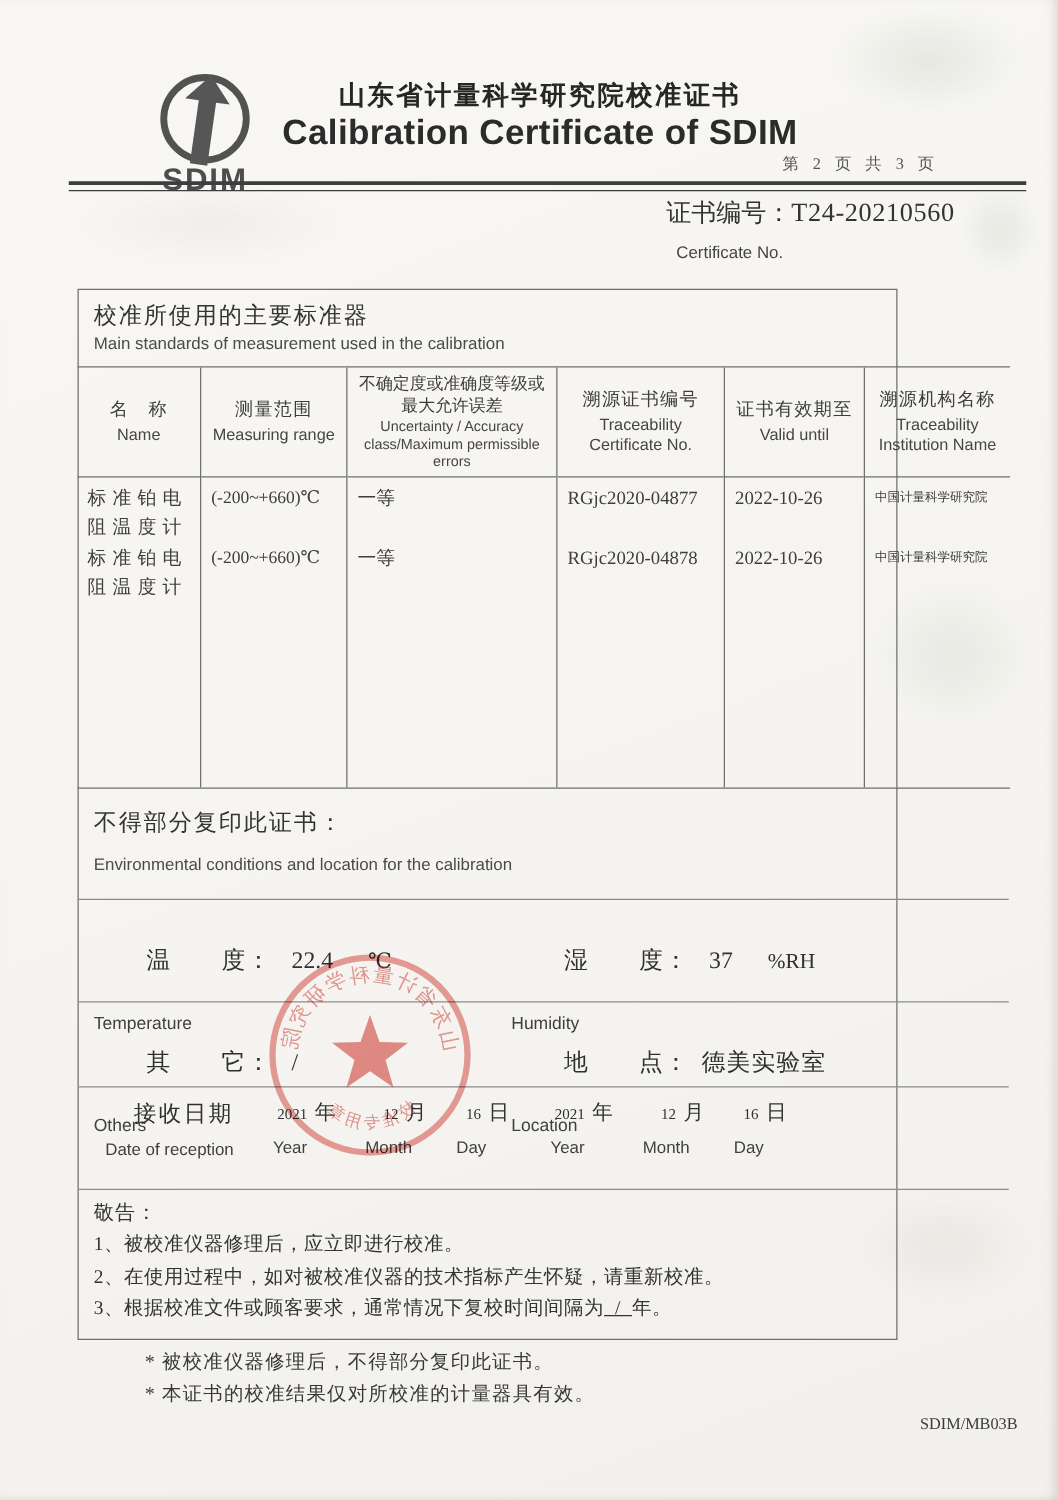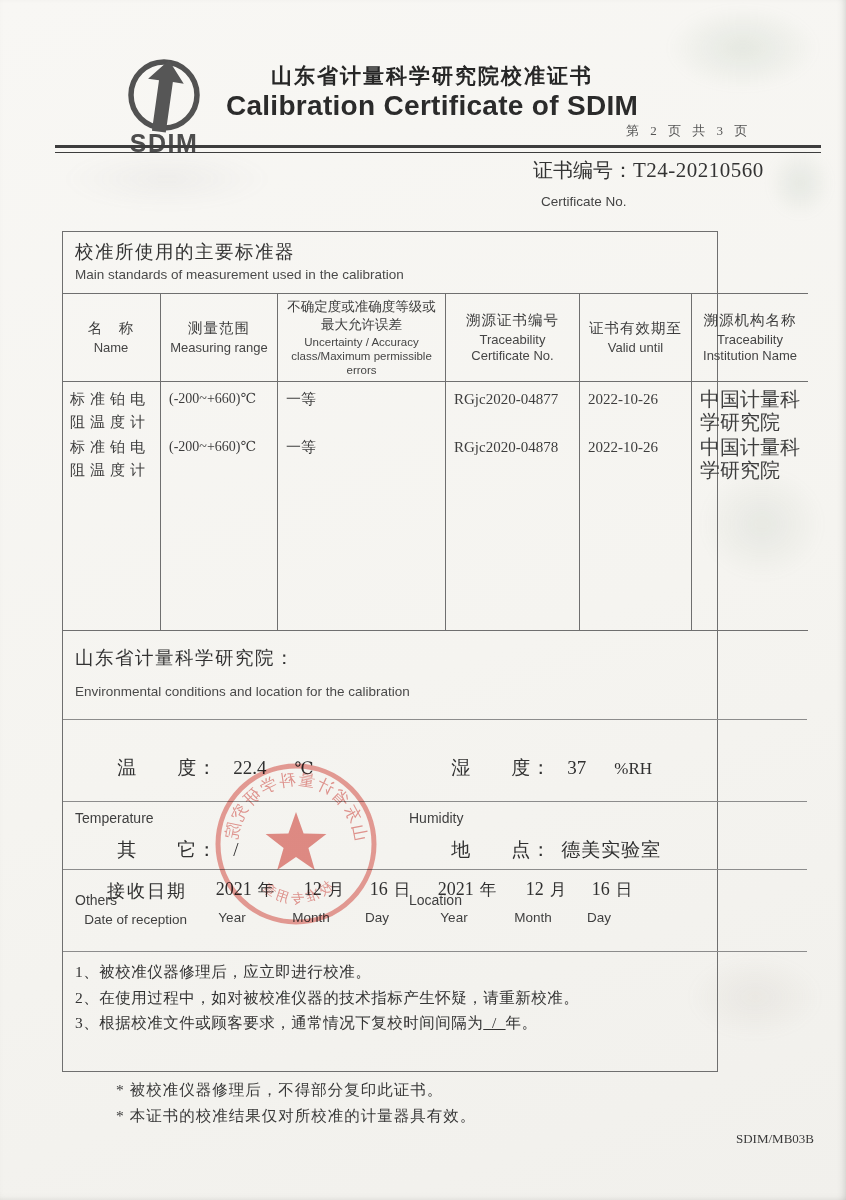--- a/index.html
+++ b/index.html
@@ -62,21 +62,21 @@
     text-align:center;padding:2px 3px;gap:2px;
   }
   .col-h .zh{font-size:14.5px;color:#3d3d3d;letter-spacing:1px;line-height:19px;}
   .col-h .en{font-size:13px;color:#454545;line-height:16px;}
   .c3 .col-h .zh{font-size:13.5px;letter-spacing:0;line-height:17.5px;}
   .c3 .col-h .en{font-size:11.5px;line-height:14px;}
   .col-b{padding:6px 6px 0 8px;font-family:"Liberation Serif","DejaVu Serif",serif;color:#3d3d3d;}
   .entry{height:48px;line-height:22.5px;font-size:15px;}
   .c1 .entry{letter-spacing:5px;font-size:15px;}
   .c2 .entry{font-size:14px;letter-spacing:0;}
-  .c6 .entry{font-size:20px;}
+  .c6 .entry{font-size:10px;}
 
   
   .env-title{left:12px;top:413px;font-size:18.5px;color:#333;letter-spacing:1.5px;white-space:nowrap;}
   .env-sub{left:12px;top:452px;font-size:13.5px;color:#4a4a4a;white-space:nowrap;}
   .hline{left:0;width:744px;border-top:1px solid #8c8c8c;height:0;}
   .h1{top:487px;}.h2{top:569px;}.h3{top:637px;}.h4{top:719px;}
 
   .env-block{white-space:nowrap;}
   .env-line{font-size:19px;color:#303030;white-space:pre;}
   .env-line .lbl{font-family:"Liberation Sans","DejaVu Sans",sans-serif;white-space:pre;letter-spacing:1px;}
@@ -91,21 +91,21 @@
 
   
   .date-block{display:flex;}
   .d-recep{left:12px;top:647px;}
   .d-calib{left:346px;top:647px;}
   .dcol{display:flex;flex-direction:column;gap:9px;align-items:center;}
   .dcol.lab{align-items:flex-end;}
   .dA{width:112px;}.dB{width:90px;}.dC{width:68px;}.dD{width:64px;}
   .dzh{font-size:18px;color:#2f2f2f;letter-spacing:2px;white-space:nowrap;}
   .dnum-line{font-size:18px;color:#303030;white-space:nowrap;}
-  .dnum-line .n{font-family:"Liberation Serif","DejaVu Serif",serif;font-size:18px;margin-left:26px;}
+  .dnum-line .n{font-family:"Liberation Serif","DejaVu Serif",serif;font-size:12px;margin-left:26px;}
   .dnum-line .u{font-family:"Liberation Sans","DejaVu Sans",sans-serif;font-size:16.5px;margin-left:6px;}
   .den{font-size:13.5px;color:#3f3f3f;white-space:nowrap;}
 
   
   .notes{left:12px;top:727px;font-family:"Liberation Serif","DejaVu Serif",serif;color:#333;}
   .notes-title{font-size:16px;line-height:24px;letter-spacing:1px;}
   .note-item{font-size:15.5px;line-height:25.5px;letter-spacing:.5px;white-space:nowrap;}
   .blank{text-decoration:underline;white-space:pre;}
 
   
@@ -221,21 +221,21 @@
           <span class="zh">溯源机构名称</span>
           <span class="en">Traceability Institution Name</span>
         </div>
         <div class="col-b">
           <div class="entry">中国计量科学研究院</div>
           <div class="entry">中国计量科学研究院</div>
         </div>
       </div>
     </div>
 
-    <div class="abs env-title">山东省计量科学研究院：</div>
+    <div class="abs env-title">不得部分复印此证书：</div>
     <div class="abs env-sub">Environmental conditions and location for the calibration</div>
 
     <div class="abs hline h1"></div>
     <div class="abs hline h2"></div>
     <div class="abs hline h3"></div>
     <div class="abs hline h4"></div>
 
     <div class="abs env-block t-temp">
       <div class="env-line">
         <span class="lbl">温　　度：</span><span class="val">22.4</span><span class="unit">℃</span>
@@ -292,20 +292,21 @@
         <span class="dnum-line"><span class="n">12</span><span class="u">月</span></span>
         <span class="den">Month</span>
       </div>
       <div class="dcol dD">
         <span class="dnum-line"><span class="n">16</span><span class="u">日</span></span>
         <span class="den">Day</span>
       </div>
     </div>
 
     <div class="abs notes">
+      <div class="notes-title">敬告：</div>
       <div class="note-item">1、被校准仪器修理后，应立即进行校准。</div>
       <div class="note-item">2、在使用过程中，如对被校准仪器的技术指标产生怀疑，请重新校准。</div>
       <div class="note-item">
         <span>3、根据校准文件或顾客要求，通常情况下复校时间间隔为</span><span class="blank">  /  </span><span>年。</span>
       </div>
     </div>
   </div>
 
   <div class="abs stamp">
     <svg width="172" height="172" viewBox="0 0 172 172">

